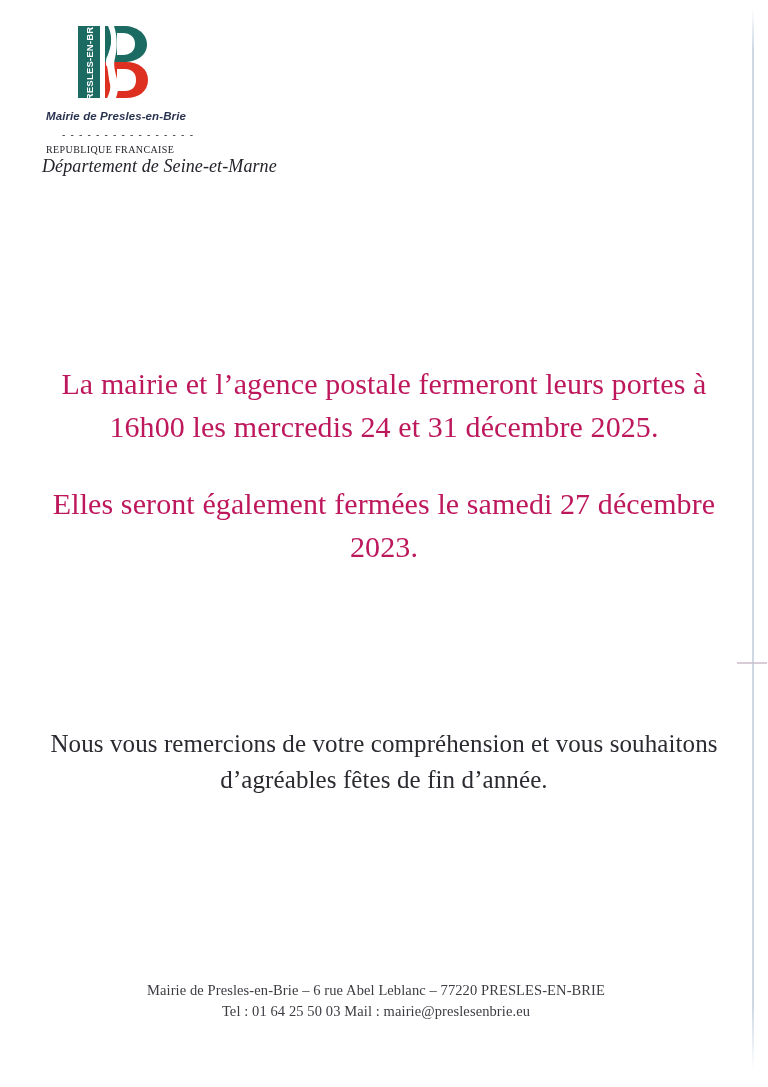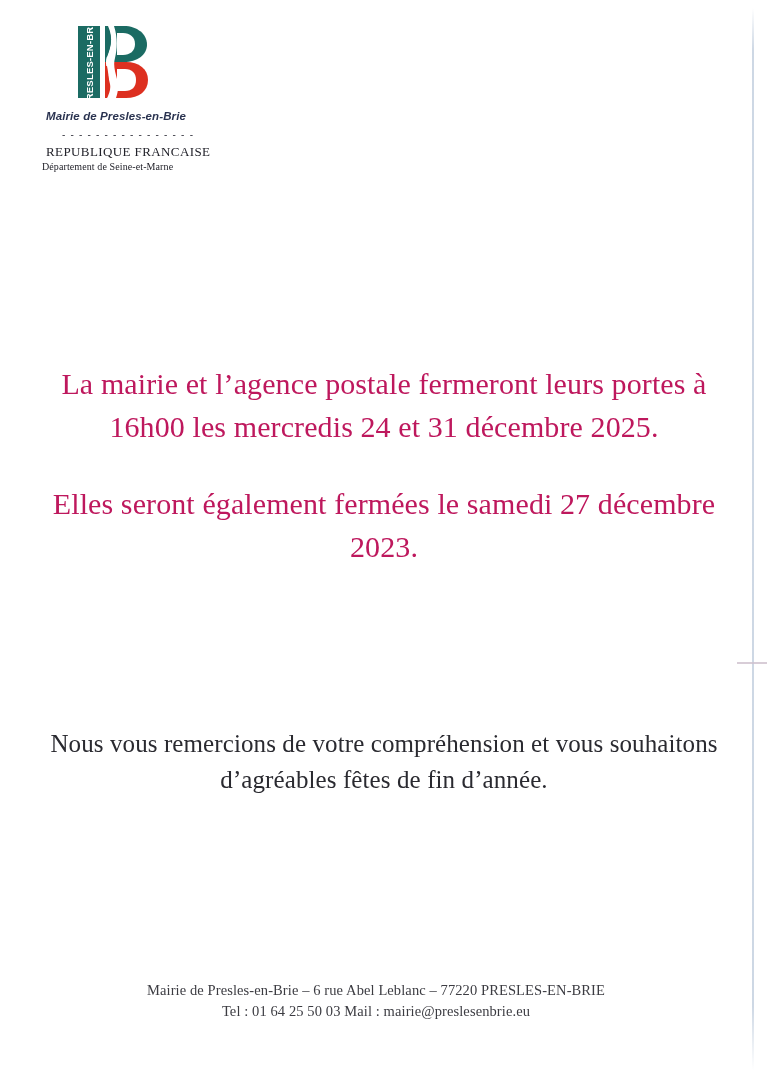--- a/index.html
+++ b/index.html
@@ -118,34 +118,35 @@
     font-size: 10px;
     letter-spacing: 1.2px;
     color: #3a3a44;
     white-space: nowrap;
   }
 
   .republique {
     margin: 0;
     padding-left: 6px;
     font-family: "Liberation Serif", "DejaVu Serif", serif;
-    font-size: 13px;
+    font-size: 10px;
     color: #23232b;
     letter-spacing: 0.4px;
     white-space: nowrap;
   }
 
   .departement {
     margin: 1px 0 0 0;
     padding-left: 2px;
     font-family: "Liberation Serif", "DejaVu Serif", serif;
-    font-size: 10px;
+    font-size: 18px;
     color: #23232b;
     letter-spacing: 0.1px;
     white-space: nowrap;
+    font-style: italic;
   }
 
   
   .notice-title {
     position: absolute;
     left: 0;
     top: 246px;
     width: 768px;
     text-align: center;
     font-family: "Liberation Serif", "DejaVu Serif", serif;

